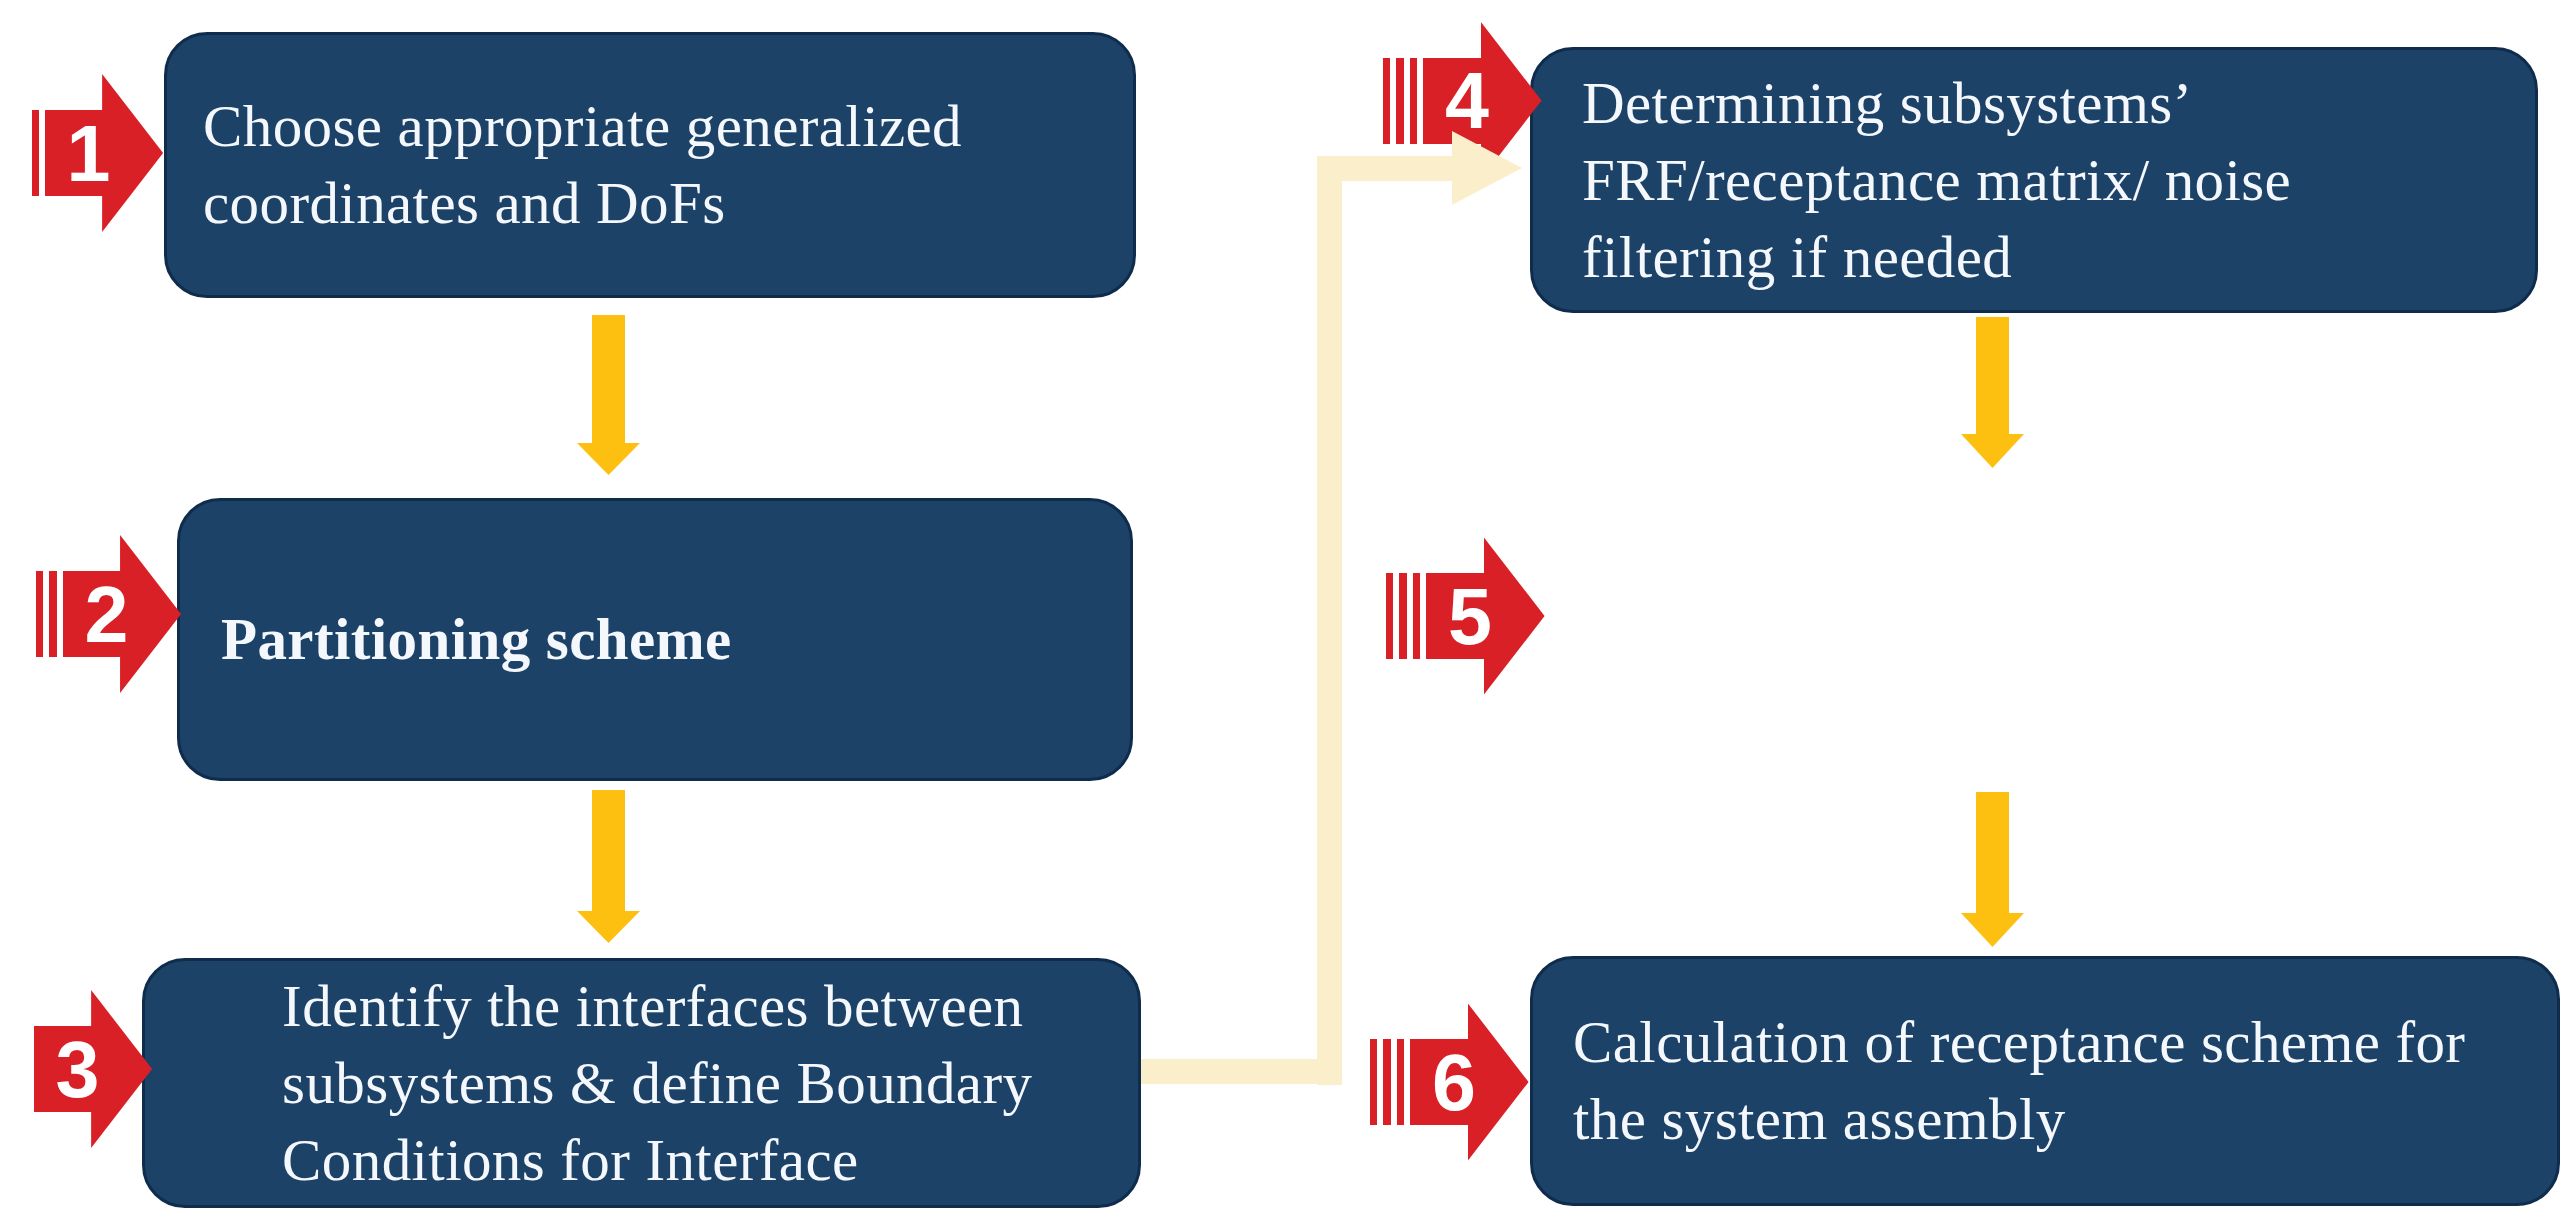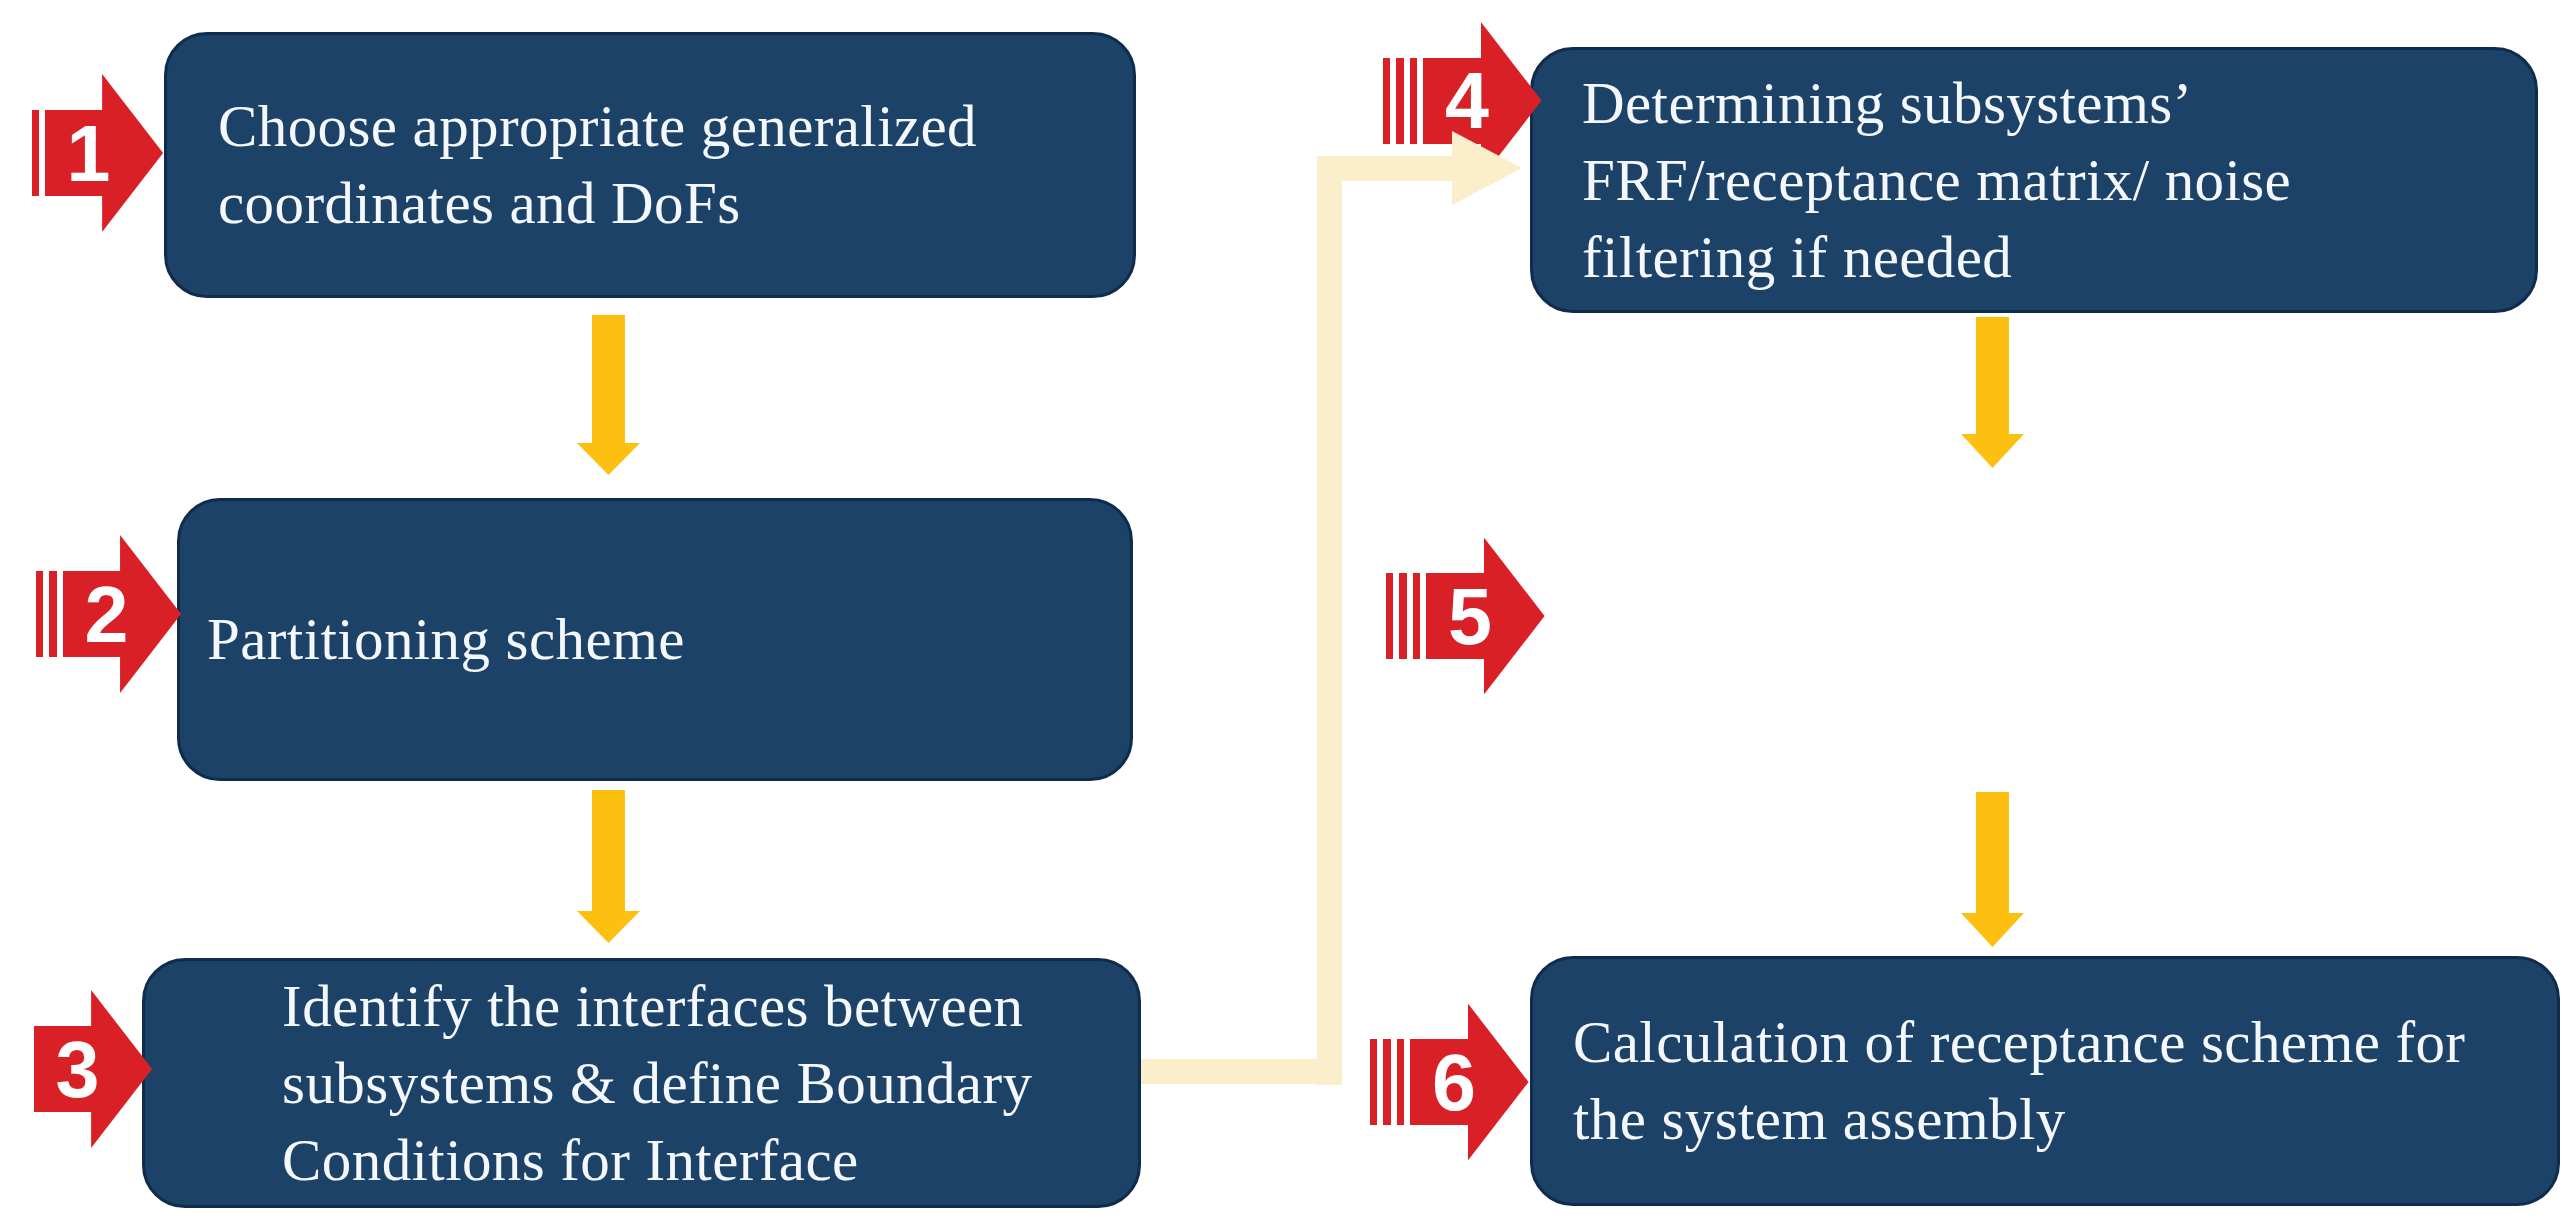--- a/index.html
+++ b/index.html
@@ -31,26 +31,26 @@
   .varrow .head { width:63px; background:#fdbf10; clip-path:polygon(0 0, 100% 0, 50% 100%); }
   
   .cseg  { position:absolute; background:#fbeecb; }
   .chead { position:absolute; background:#fbeecb; clip-path:polygon(0 0, 100% 50%, 0 100%); }
 </style>
 </head>
 <body>
 
 <div class="canvas">
 
-  <div class="box" style="left:164px; top:32px; width:972px; height:266px; padding:0 18px 0 51px;">
+  <div class="box" style="left:164px; top:32px; width:972px; height:266px; padding:0 18px 0 36px;">
     <span>Choose appropriate generalized
 coordinates and DoFs</span>
   </div>
 
-  <div class="box" style="left:177px; top:498px; width:956px; height:283px; padding:0 18px 0 27px;">
+  <div class="box" style="left:177px; top:498px; width:956px; height:283px; padding:0 18px 0 41px;font-weight:bold;">
     <span>Partitioning scheme</span>
   </div>
 
   <div class="box" style="left:142px; top:958px; width:999px; height:250px; padding:0 13.5px 0 45px;align-items:center;">
     <span>Identify the interfaces between
 subsystems &amp; define Boundary
 Conditions for Interface</span>
   </div>
 
   <div class="box" style="left:1530px; top:47px; width:1008px; height:266px; padding:0 13.5px 0 49px;justify-content:center;">

